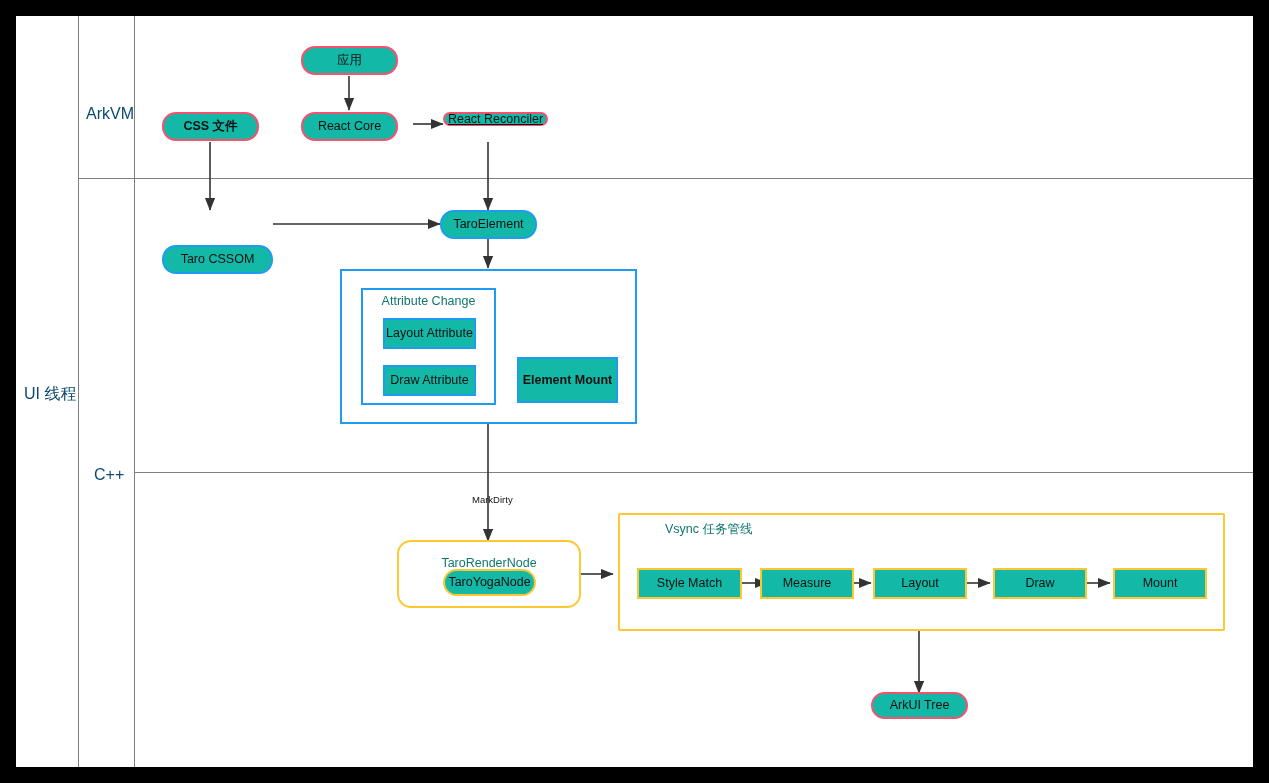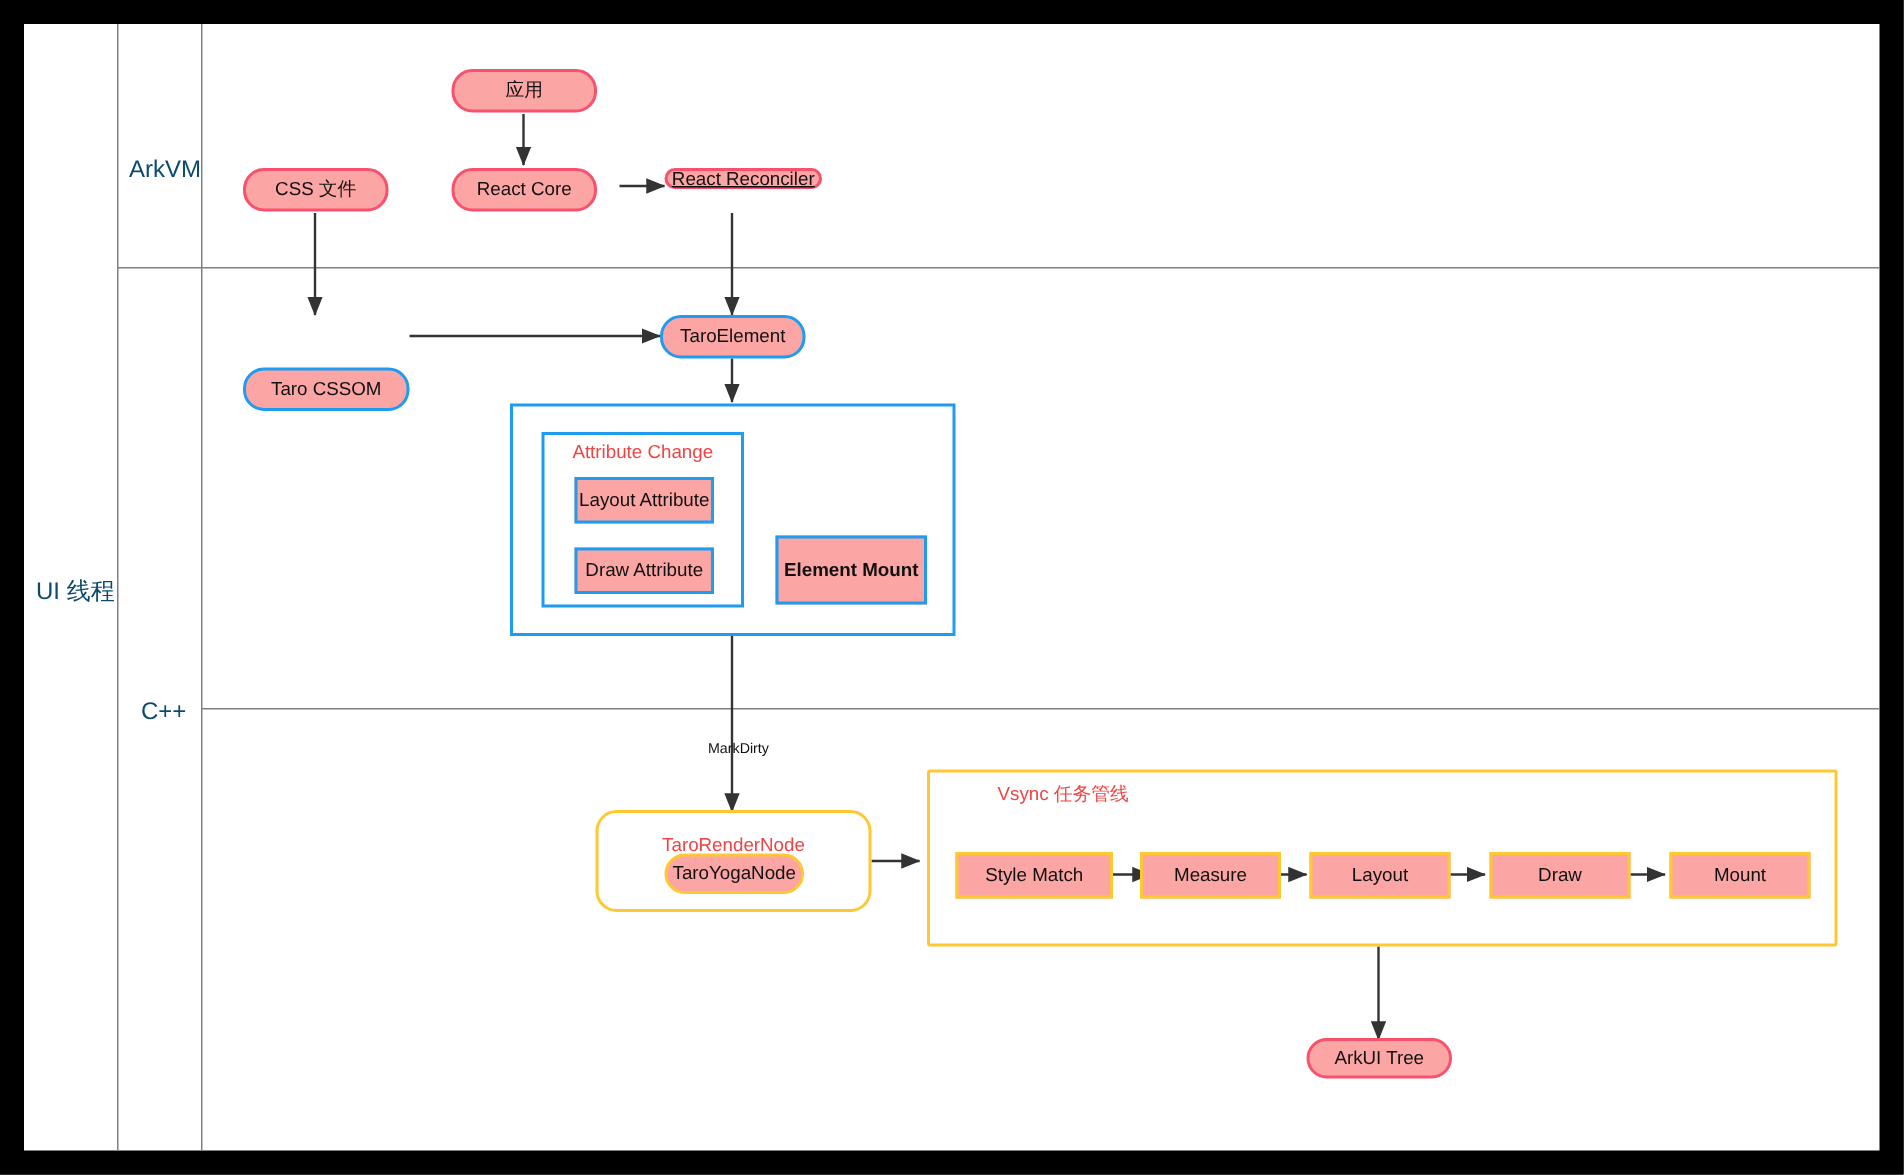--- a/index.html
+++ b/index.html
@@ -40,21 +40,21 @@
 
   
   .node {
     position: absolute;
     box-sizing: border-box;
     display: flex;
     align-items: center;
     justify-content: center;
     font-size: 12.5px;
     color: #111111;
-    background: #fca5a5;
+    background: #14b8a6;
     text-align: center;
     line-height: 1.2;
     white-space: nowrap;
   }
   .pill {
     border: 2px solid #f8516d;
     border-radius: 14px;
   }
   .pill-blue {
     border: 2px solid #1f9bf0;
@@ -88,21 +88,21 @@
   .group-amber-round {
     position: absolute;
     box-sizing: border-box;
     border: 2px solid #ffc832;
     border-radius: 14px;
     background: transparent;
   }
   .group-title {
     position: absolute;
     font-size: 12.5px;
-    color: #ef4444;
+    color: #0f766e;
     white-space: nowrap;
   }
   .edge-label {
     position: absolute;
     font-size: 9.5px;
     color: #111111;
     white-space: nowrap;
   }
   svg.wires {
     position: absolute;
@@ -155,21 +155,21 @@
       <line x1="726" y1="567" x2="751" y2="567" stroke="#333333" stroke-width="1.6" marker-end="url(#ah-dark)"></line>
       <line x1="829" y1="567" x2="855" y2="567" stroke="#333333" stroke-width="1.6" marker-end="url(#ah-dark)"></line>
       <line x1="948" y1="567" x2="974" y2="567" stroke="#333333" stroke-width="1.6" marker-end="url(#ah-dark)"></line>
       <line x1="1068" y1="567" x2="1094" y2="567" stroke="#333333" stroke-width="1.6" marker-end="url(#ah-dark)"></line>
 
       <line x1="903" y1="615" x2="903" y2="677" stroke="#333333" stroke-width="1.6" marker-end="url(#ah-dark)"></line>
     </svg>
 
     <div class="node pill" style="left:285px; top:30px; width:97px; height:29px;">应用</div>
 
-    <div class="node pill" style="left:146px; top:96px; width:97px; height:29px;">CSS 文件</div>
+    <div class="node pill" style="left:146px; top:96px; width:97px; height:29px;font-weight:bold;">CSS 文件</div>
 
     <div class="node pill" style="left:285px; top:96px; width:97px; height:29px;">React Core</div>
 
     <div class="node pill" style="left:427px; top:96px; width:105px; height:14px;text-decoration:underline;">React Reconciler</div>
 
     <div class="node pill-blue" style="left:146px; top:194px; width:111px; height:29px;margin-top:35px;">Taro CSSOM</div>
 
     <div class="node pill-blue" style="left:424px; top:194px; width:97px; height:29px;">TaroElement</div>
 
     <div class="group-blue" style="left:324px; top:253px; width:297px; height:155px;"></div>

